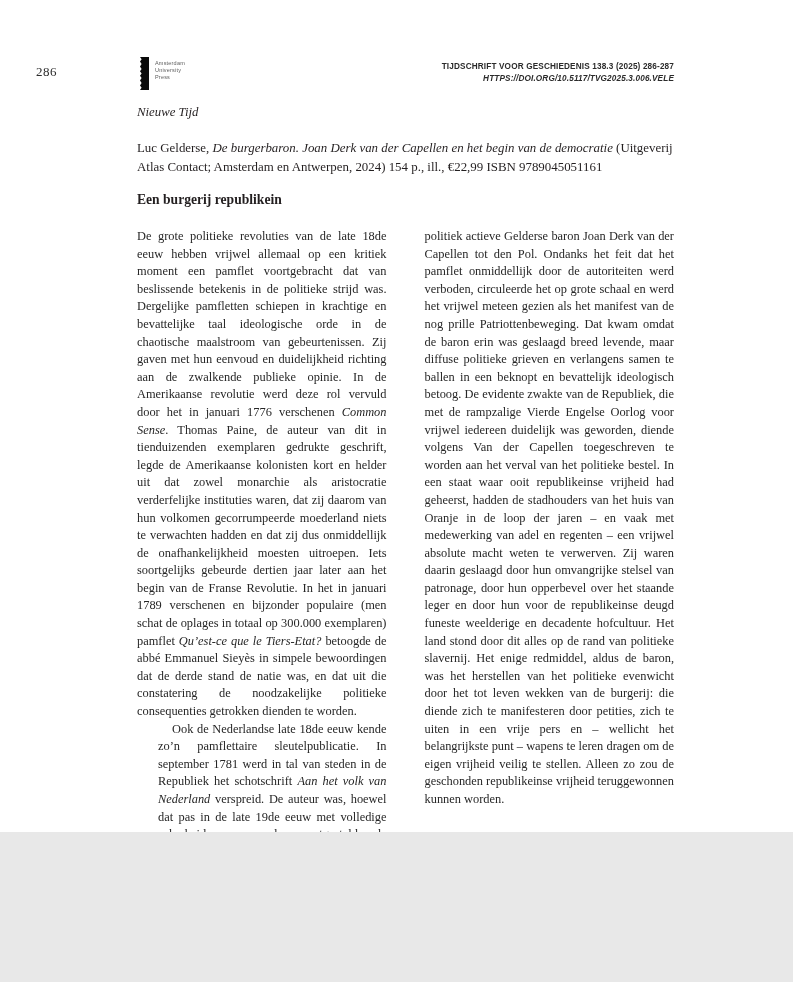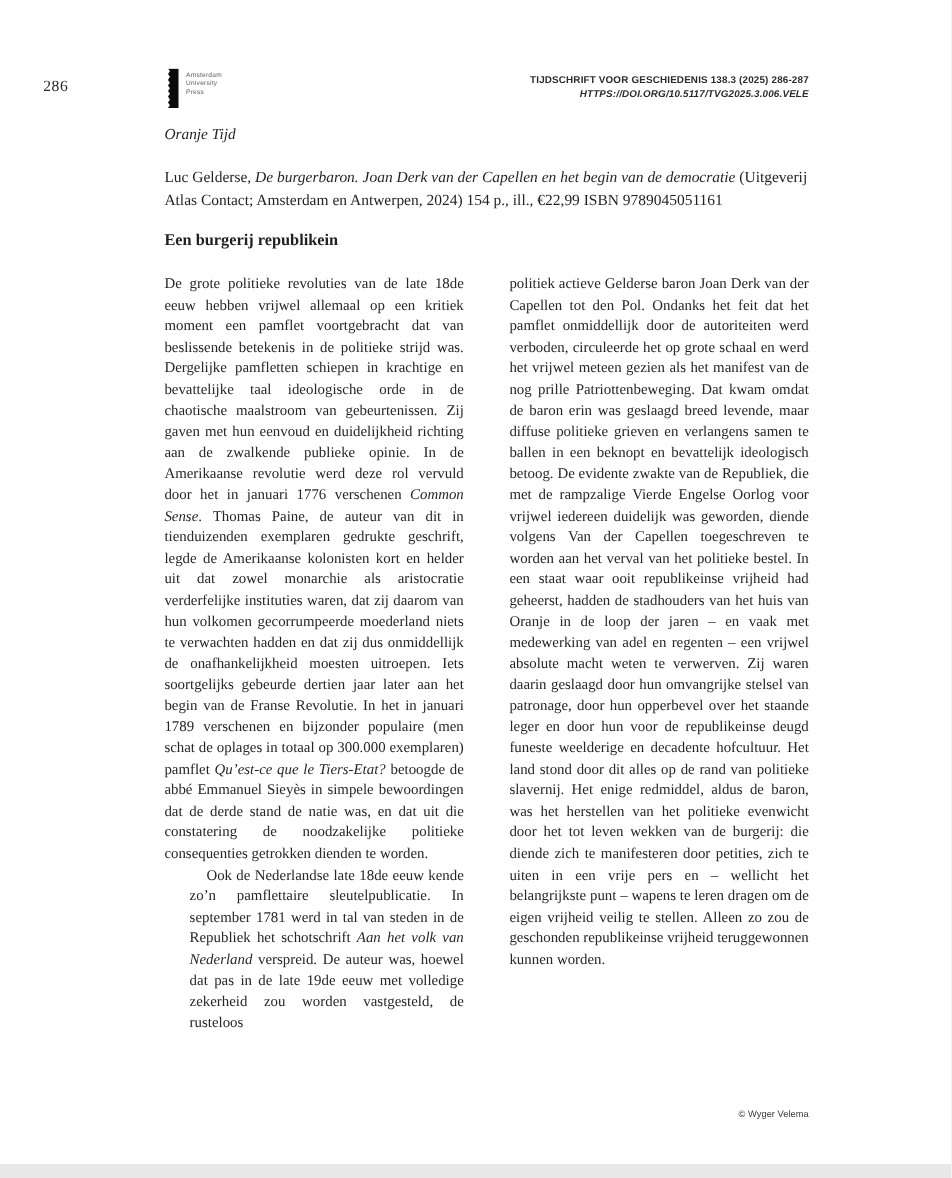--- a/index.html
+++ b/index.html
@@ -1,17 +1,17 @@
 <!DOCTYPE html>
 <html><head>
 <meta charset="utf-8">
 <style>
   html,body { margin:0; padding:0; background:#e8e8e8; }
   .page {
-    position:relative; width:793px; height:970px; margin:0 auto;
+    position:relative; width:793px; height:832px; margin:0 auto;
     background:#ffffff; overflow:hidden;
     font-family:"Liberation Serif", serif; color:#231f20;
   }
   .pagenum {
     position:absolute; left:36px; top:64px;
     font-size:13px; letter-spacing:0.5px; color:#2b2b2b;
   }
   .logo { position:absolute; left:140px; top:57px; display:flex; gap:6px; }
   .logo-spine {
     width:9px; height:33px; background:#0a0a0a;
@@ -72,21 +72,21 @@
       <div>University</div>
       <div>Press</div>
     </div>
   </div>
 
   <div class="hdr">
     <div>TIJDSCHRIFT VOOR GESCHIEDENIS 138.3 (2025) 286-287</div>
     <div class="doi">HTTPS://DOI.ORG/10.5117/TVG2025.3.006.VELE</div>
   </div>
 
-  <div class="section-label">Oranje Tijd</div>
+  <div class="section-label">Nieuwe Tijd</div>
 
   <div class="citation"><span>Luc Gelderse, </span><i>De burgerbaron. Joan Derk van der Capellen en het begin van de democratie</i><span> (Uitgeverij Atlas Contact; Amsterdam en Antwerpen, 2024) 154 p., ill., €22,99 ISBN 9789045051161</span></div>
 
   <div class="review-title">Een burgerij republikein</div>
 
   <div class="cols">
     <div class="col">
         <p><span>De grote politieke revoluties van de late 18de eeuw hebben vrijwel allemaal op een kritiek moment een pamflet voortgebracht dat van beslissende betekenis in de politieke strijd was. Dergelijke pamfletten schiepen in krachtige en bevattelijke taal ideologische orde in de chaotische maalstroom van gebeurtenissen. Zij gaven met hun eenvoud en duidelijkheid richting aan de zwalkende publieke opinie. In de Amerikaanse revolutie werd deze rol vervuld door het in januari 1776 verschenen </span><i>Common Sense</i><span>. Thomas Paine, de auteur van dit in tienduizenden exemplaren gedrukte geschrift, legde de Amerikaanse kolonisten kort en helder uit dat zowel monarchie als aristocratie verderfelijke instituties waren, dat zij daarom van hun volkomen gecorrumpeerde moederland niets te verwachten hadden en dat zij dus onmiddellijk de onafhankelijkheid moesten uitroepen. Iets soortgelijks gebeurde dertien jaar later aan het begin van de Franse Revolutie. In het in januari 1789 verschenen en bijzonder populaire (men schat de oplages in totaal op 300.000 exemplaren) pamflet </span><i>Qu’est-ce que le Tiers-Etat?</i><span> betoogde de abbé Emmanuel Sieyès in simpele bewoordingen dat de derde stand de natie was, en dat uit die constatering de noodzakelijke politieke consequenties getrokken dienden te worden.</span></p>
         <p class="indent"><span>Ook de Nederlandse late 18de eeuw kende zo’n pamflettaire sleutelpublicatie. In september 1781 werd in tal van steden in de Republiek het schotschrift </span><i>Aan het volk van Nederland</i><span> verspreid. De auteur was, hoewel dat pas in de late 19de eeuw met volledige zekerheid zou worden vastgesteld, de rusteloos</span></p>
       </div>

